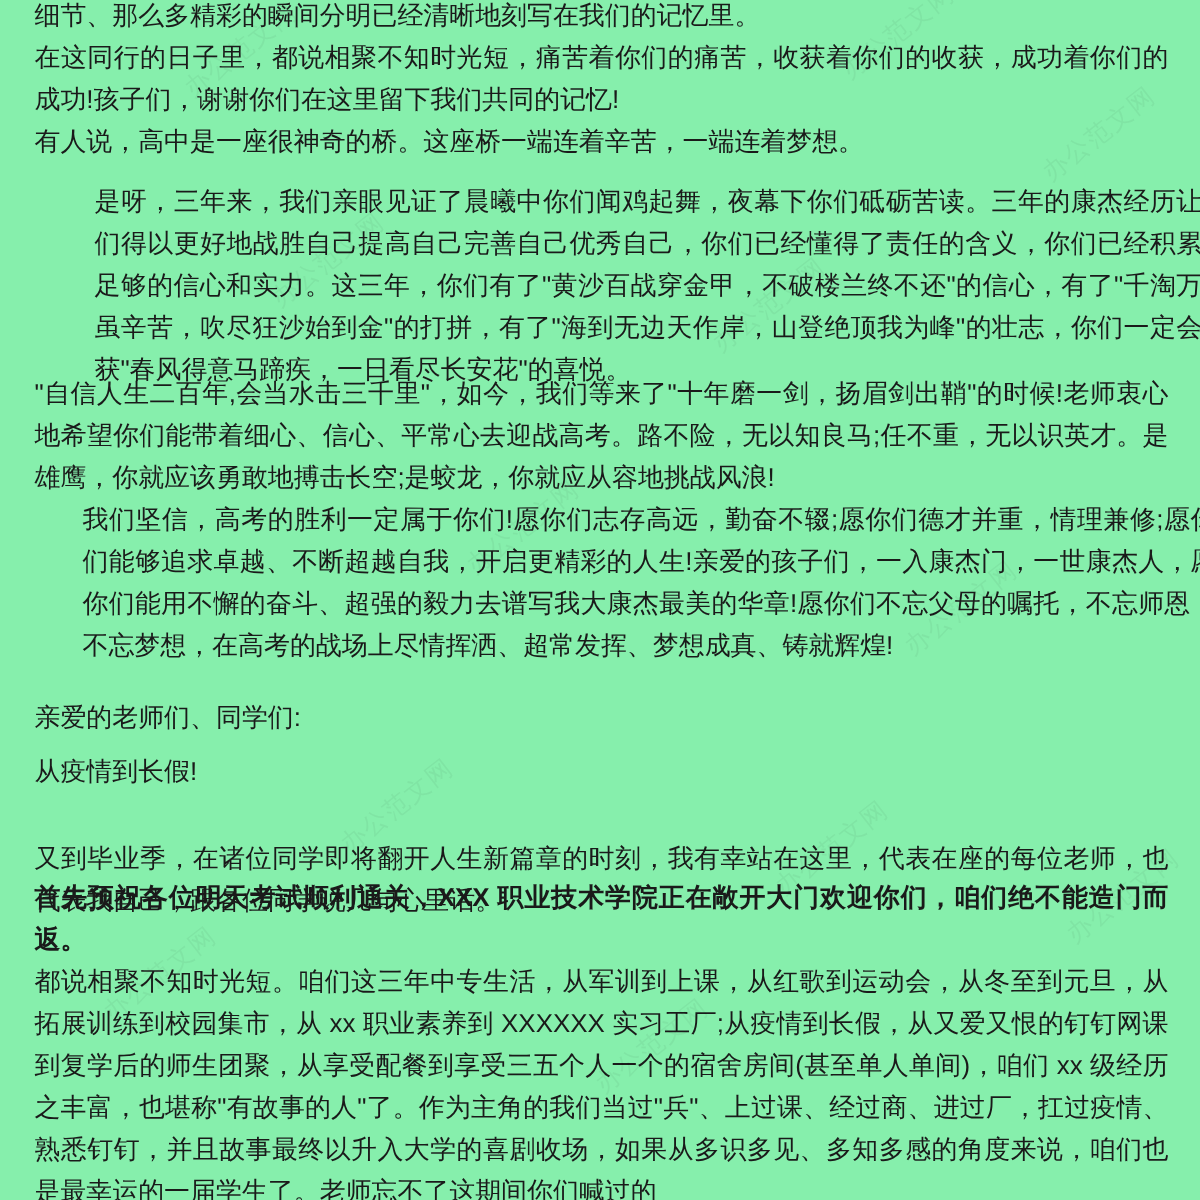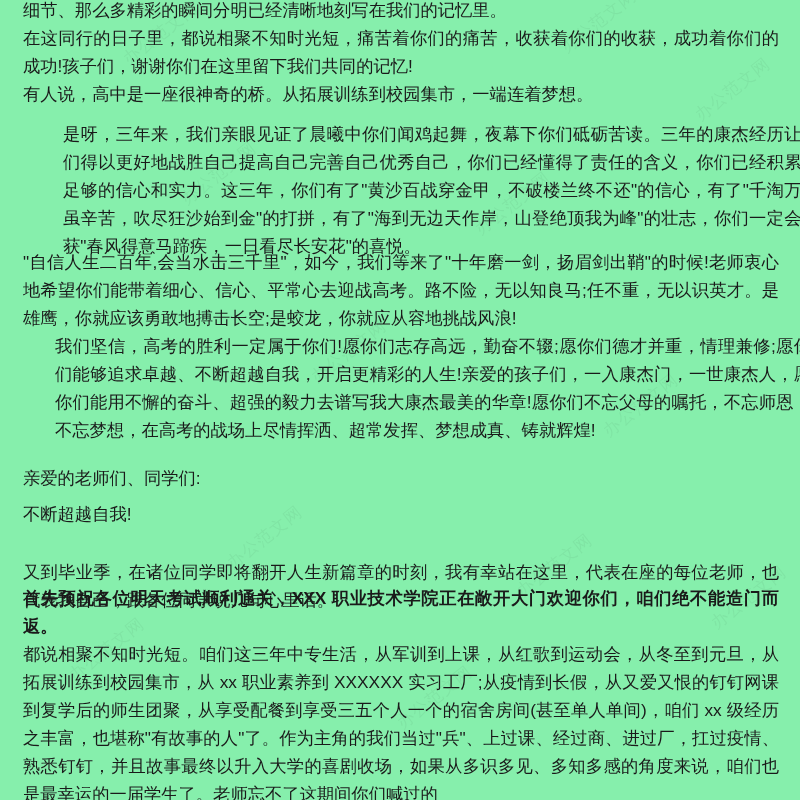--- a/index.html
+++ b/index.html
@@ -69,26 +69,26 @@
   }
 </style>
 </head>
 <body>
 
 <div id="page">
 
   <div id="doc-body">
       <div class="para noj" style="top: -4px;">细节、那么多精彩的瞬间分明已经清晰地刻写在我们的记忆里。</div>
       <div class="para" style="top: 24px;">在这同行的日子里，都说相聚不知时光短，痛苦着你们的痛苦，收获着你们的收获，成功着你们的成功!孩子们，谢谢你们在这里留下我们共同的记忆!</div>
-      <div class="para noj" style="top: 80px;">有人说，高中是一座很神奇的桥。从拓展训练到校园集市，一端连着梦想。</div>
+      <div class="para noj" style="top: 80px;">有人说，高中是一座很神奇的桥。这座桥一端连着辛苦，一端连着梦想。</div>
       <div class="para" style="top: 120px; margin-left: 40px;">是呀，三年来，我们亲眼见证了晨曦中你们闻鸡起舞，夜幕下你们砥砺苦读。三年的康杰经历让你们得以更好地战胜自己提高自己完善自己优秀自己，你们已经懂得了责任的含义，你们已经积累了足够的信心和实力。这三年，你们有了"黄沙百战穿金甲，不破楼兰终不还"的信心，有了"千淘万漉虽辛苦，吹尽狂沙始到金"的打拼，有了"海到无边天作岸，山登绝顶我为峰"的壮志，你们一定会收获"春风得意马蹄疾，一日看尽长安花"的喜悦。</div>
       <div class="para" style="top: 248px;">"自信人生二百年,会当水击三千里"，如今，我们等来了"十年磨一剑，扬眉剑出鞘"的时候!老师衷心地希望你们能带着细心、信心、平常心去迎战高考。路不险，无以知良马;任不重，无以识英才。是雄鹰，你就应该勇敢地搏击长空;是蛟龙，你就应从容地挑战风浪!</div>
       <div class="para" style="top: 332px; margin-left: 32px;">我们坚信，高考的胜利一定属于你们!愿你们志存高远，勤奋不辍;愿你们德才并重，情理兼修;愿你们能够追求卓越、不断超越自我，开启更精彩的人生!亲爱的孩子们，一入康杰门，一世康杰人，愿你们能用不懈的奋斗、超强的毅力去谱写我大康杰最美的华章!愿你们不忘父母的嘱托，不忘师恩，不忘梦想，在高考的战场上尽情挥洒、超常发挥、梦想成真、铸就辉煌!</div>
       <div class="para noj" style="top: 464px;">亲爱的老师们、同学们:</div>
-      <div class="para noj" style="top: 500px;">不断超越自我!</div>
+      <div class="para noj" style="top: 500px;">从疫情到长假!</div>
       <div class="para" style="top: 558px;">又到毕业季，在诸位同学即将翻开人生新篇章的时刻，我有幸站在这里，代表在座的每位老师，也代表我自己，跟各位同学说几句心里话。</div>
       <div class="para" style="top: 584px; font-weight: bold;">首先预祝各位明天考试顺利通关，XXX 职业技术学院正在敞开大门欢迎你们，咱们绝不能造门而返。</div>
       <div class="para" style="top: 640px;">都说相聚不知时光短。咱们这三年中专生活，从军训到上课，从红歌到运动会，从冬至到元旦，从拓展训练到校园集市，从 xx 职业素养到 XXXXXX 实习工厂;从疫情到长假，从又爱又恨的钉钉网课到复学后的师生团聚，从享受配餐到享受三五个人一个的宿舍房间(甚至单人单间)，咱们 xx 级经历之丰富，也堪称"有故事的人"了。作为主角的我们当过"兵"、上过课、经过商、进过厂，扛过疫情、熟悉钉钉，并且故事最终以升入大学的喜剧收场，如果从多识多见、多知多感的角度来说，咱们也是最幸运的一届学生了。老师忘不了这期间你们喊过的</div>
     </div>
 
   <div id="watermark-layer">
       <span class="watermark" style="left: 118px; top: 52px;">办公范文网</span>
       <span class="watermark" style="left: 556px; top: 40px;">办公范文网</span>
       <span class="watermark" style="left: 690px; top: 108px;">办公范文网</span>
       <span class="watermark" style="left: 176px; top: 192px;">办公范文网</span>

